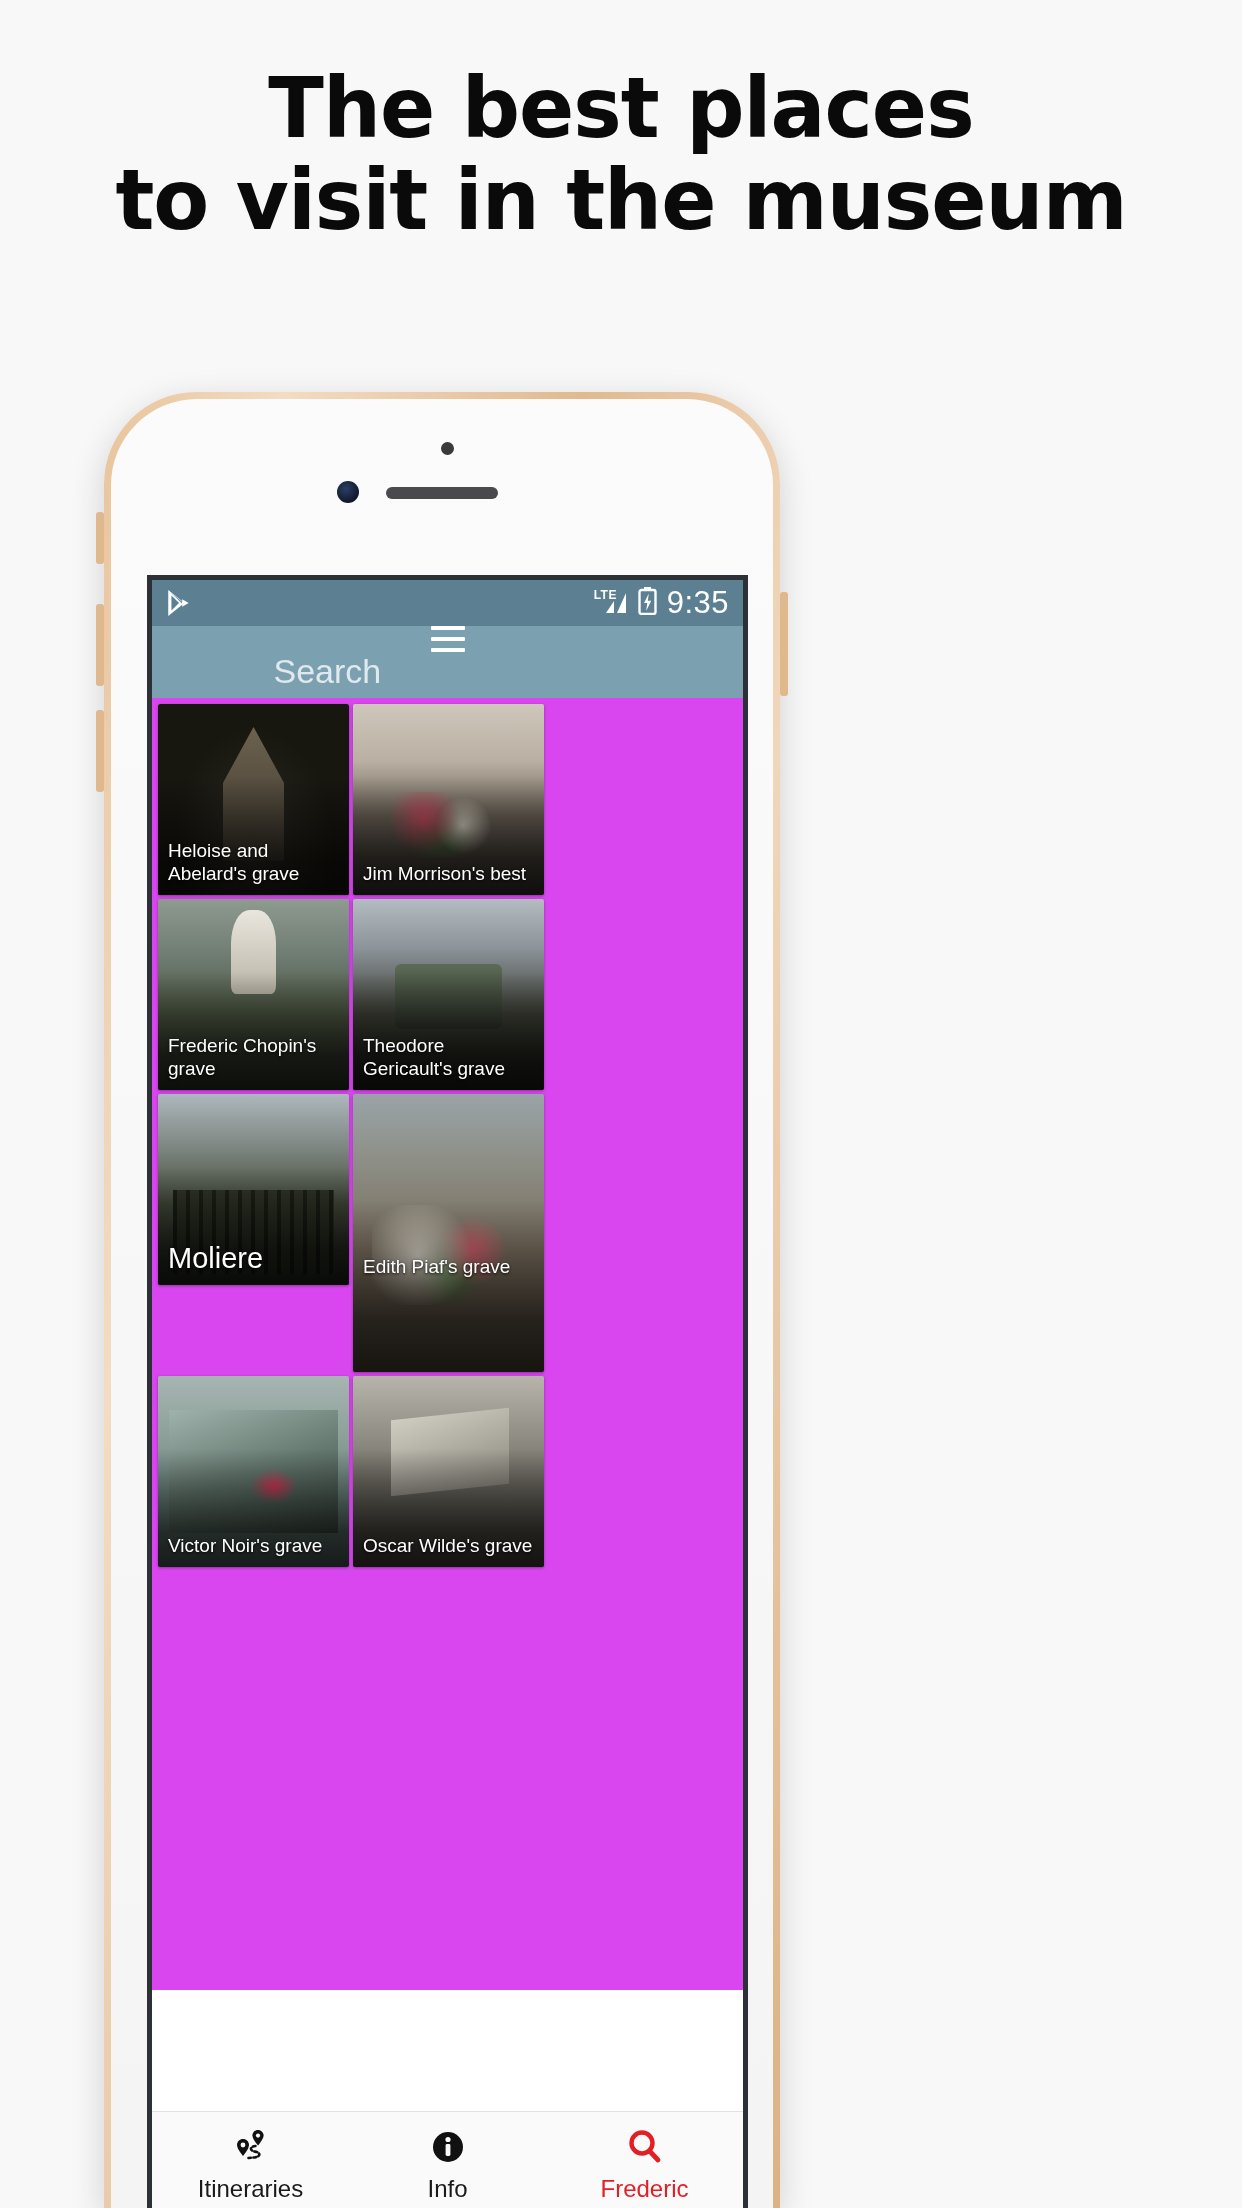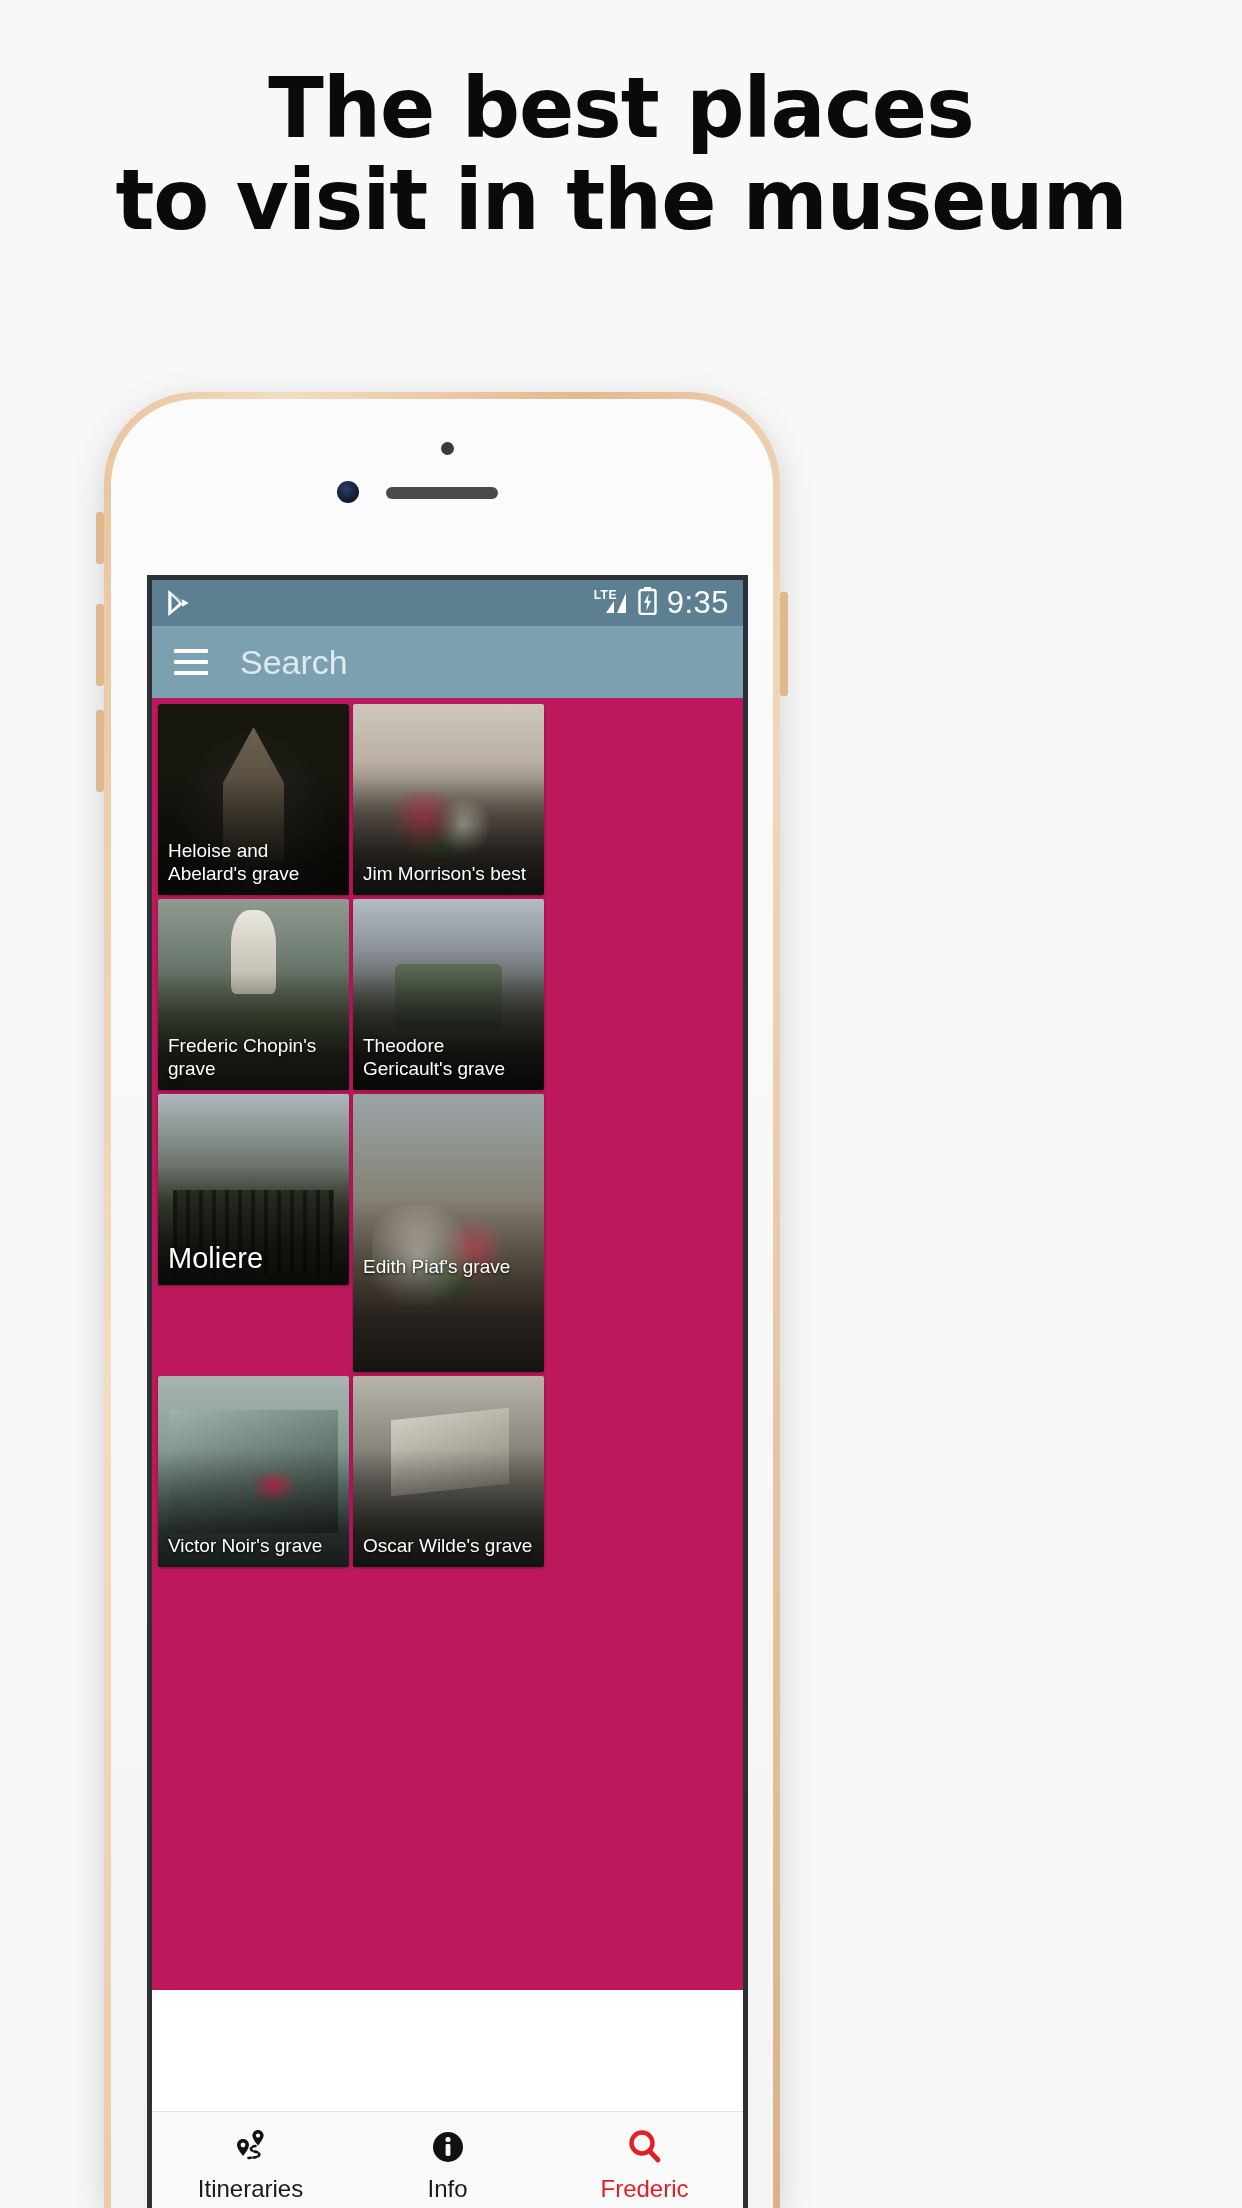--- a/index.html
+++ b/index.html
@@ -80,34 +80,34 @@
   .sb-right { margin-left: auto; display: flex; align-items: flex-start; gap: 10px; }
   .lte-wrap { position: relative; width: 34px; height: 28px; }
   .lte-txt { position: absolute; left: 0; top: 1px; font-size: 12px; font-weight: 700; letter-spacing: .5px; }
   .sig { position: absolute; right: 0; bottom: 2px; width: 24px; height: 20px; }
   .battery { width: 19px; height: 28px; }
   .clock { font-size: 31px; font-weight: 400; letter-spacing: .5px; line-height: 1; }
 
   
   .appbar {
     height: 72px; background: #7ba0b0;
-    display: flex; align-items: center; padding: 0 22px;
+    display: flex; align-items: center; padding: 0 22px; flex-direction: column;
   }
   .hamburger { width: 34px; height: 26px; display: flex; flex-direction: column; justify-content: space-between; }
   .hamburger i { display: block; height: 4px; background: #fff; border-radius: 1px; }
   .search-input {
     margin-left: 32px; font-size: 34px; color: #e6eef2; font-weight: 400;
     background: transparent; border: none; outline: none; width: 380px;
     font-family: "Liberation Sans", sans-serif;
   }
   .search-input::placeholder { color: #dfe9ee; opacity: 1; }
 
   
   .grid {
-    background: #be185d;
+    background: #d946ef;
     padding: 4px 4px 0 4px;
     display: flex; flex-wrap: wrap;
     align-content: flex-start;
     height: 1292px;
   }
   .tile {
     position: relative;
     width: 191px; margin: 2px;
     border-radius: 2px;
     overflow: hidden;

